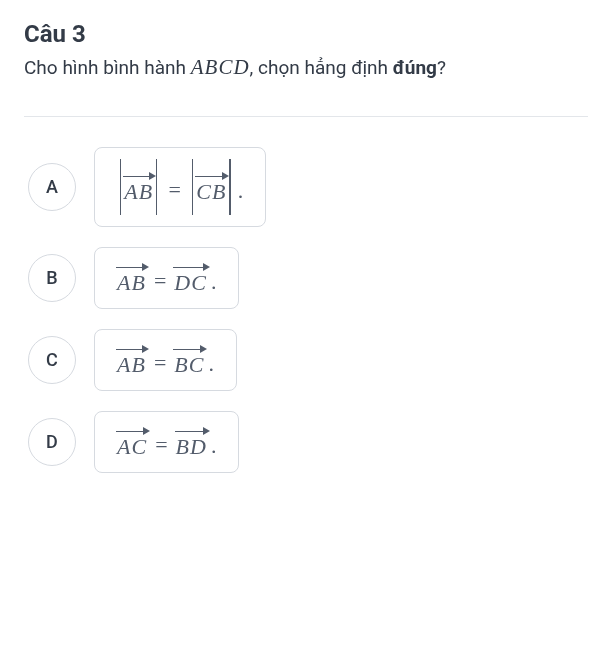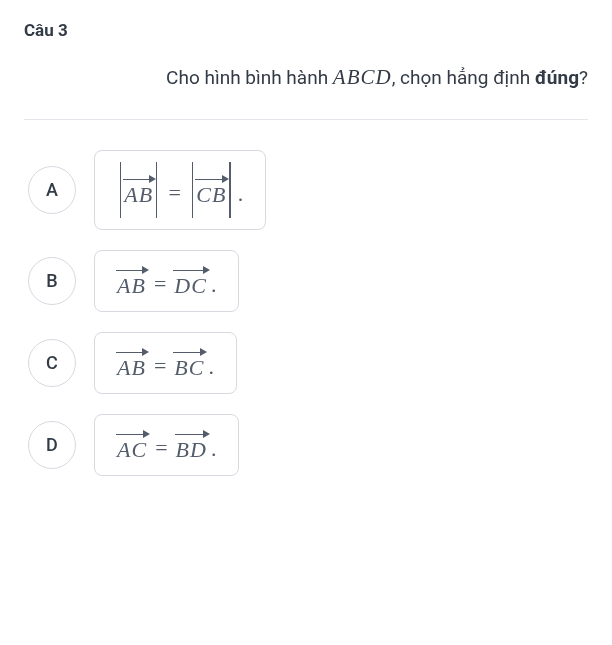--- a/index.html
+++ b/index.html
@@ -6,30 +6,29 @@
   body {
     font-family: -apple-system, BlinkMacSystemFont, "Segoe UI", Roboto, Arial, sans-serif;
     background: #ffffff;
     width: 612px;
     height: 645px;
     padding: 20px 24px;
     color: #333b47;
   }
   .q-title {
     font-weight: 700;
-    font-size: 17px;
-    color: #333b47;
-    margin-bottom: 22px;
+    font-size: 24px;
+    color: #333b47;
+    margin-bottom: 4px;
   }
   .q-text {
     font-size: 19px;
     color: #333b47;
     line-height: 1.5;
-    margin-bottom: 25px;
-    text-align: right;
+    margin-bottom: 32px;
   }
   .math-i {
     font-family: "Times New Roman", Times, serif;
     font-style: italic;
     font-size: 21px;
     letter-spacing: 1px;
   }
   .bold { font-weight: 700; }
   .divider-row {
     display: flex;

